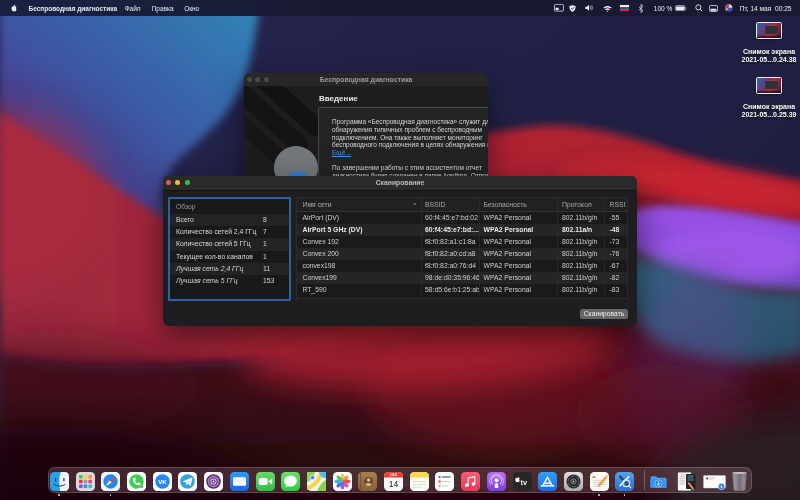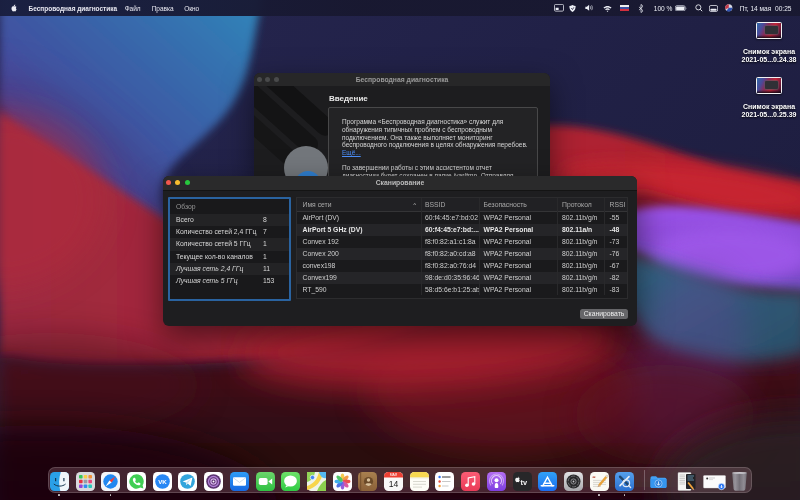--- a/index.html
+++ b/index.html
@@ -9,21 +9,21 @@
 #menubar .app{font-weight:bold;margin-left:11.5px;}
 #menubar .mi{}
 #mright{position:absolute;right:0;top:0;height:16px;display:flex;align-items:center;color:#eceef5;}
 #mright svg{display:block;flex:none;}
 .clock{font-size:6.6px;margin-left:7px;margin-right:8.5px;white-space:nowrap;}
 
 .dico{position:absolute;width:70px;text-align:center;color:#fff;font-size:7px;font-weight:bold;line-height:8.2px;text-shadow:0 1px 2px rgba(0,0,0,0.9);}
 .thumb{width:24px;height:15px;margin:0 auto 9px;border:1.4px solid #f2f2f4;border-radius:1.5px;background:linear-gradient(to top,rgba(18,8,16,0.9) 0%,rgba(18,8,16,0) 20%),linear-gradient(115deg,#2e6aa8 0%,#4a4a9a 22%,#8a2a55 40%,#c02538 62%,#7a1a3a 82%,#30102a 100%);position:relative;box-shadow:0 1px 2px rgba(0,0,0,0.5);}
 .thumb:after{content:"";position:absolute;left:8px;top:3px;width:13px;height:8px;background:#303036;border-radius:1px;box-shadow:0 0 0 0.5px #5a5a62;}
 
-#bgwin{position:absolute;left:254px;top:73px;width:296px;height:108px;border-radius:6px 6px 0 0;background:#1d1d1f;box-shadow:0 10px 30px rgba(0,0,0,0.5);overflow:hidden;}
+#bgwin{position:absolute;left:244px;top:73px;width:244px;height:108px;border-radius:6px 6px 0 0;background:#1d1d1f;box-shadow:0 10px 30px rgba(0,0,0,0.5);overflow:hidden;}
 #bgwin .tbar{height:13px;background:#272728;position:relative;}
 #bgwin .tbar .ti{position:absolute;width:100%;text-align:center;top:3.2px;font-size:6.8px;font-weight:bold;color:#9a9a9a;}
 .dot{position:absolute;width:5px;height:5px;border-radius:50%;top:4px;}
 #bgwin .d1{left:2.5px;background:#494a4b;}#bgwin .d2{left:11px;background:#494a4b;}#bgwin .d3{left:19.5px;background:#494a4b;}
 #bgart{position:absolute;left:0;top:13px;width:90px;height:95px;overflow:hidden;}
 #intro{position:absolute;left:75px;top:21px;font-size:8px;font-weight:bold;color:#e8e8e8;}
 #ibox{position:absolute;left:74px;top:34px;width:210px;height:80px;background:#232325;border:1px solid #484849;border-radius:2px;color:#d6d6d6;font-size:6.5px;line-height:7.75px;padding:10px 9px 0 13px;box-sizing:border-box;}
 #ibox .lnk{color:#4b8ef8;text-decoration:underline;}
 #ibox p{margin:0 0 7px 0;}
 

